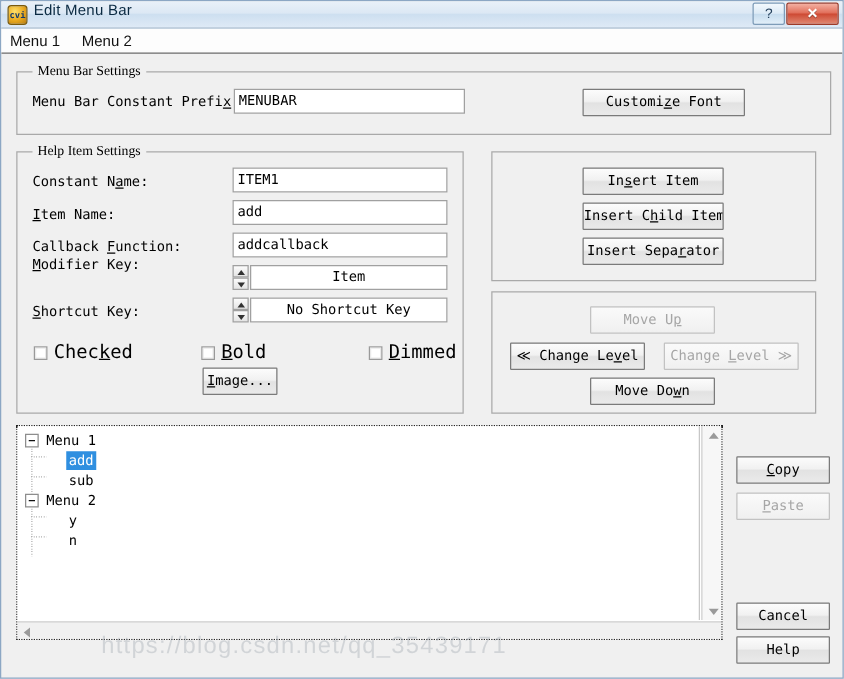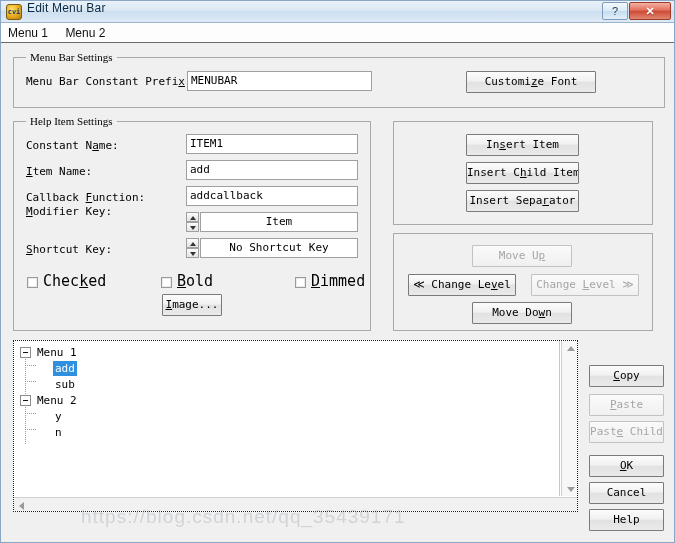--- a/index.html
+++ b/index.html
@@ -309,21 +309,19 @@
       <div class="sb-arrow sb-up"></div>
       <div class="sb-arrow sb-dn"></div>
     </div>
     <div class="hscroll">
       <div class="sb-arrow sb-lt"></div>
     </div>
   </div>
 
   <div class="btn" style="left:588px;top:364px;width:75px;"><u>C</u>opy</div>
   <div class="btn disabled" style="left:588px;top:393px;width:75px;"><u>P</u>aste</div>
-  <div class="btn disabled" style="left:588px;top:420px;width:75px;">Past<u>e</u> Child</div>
-
-  <div class="btn" style="left:588px;top:454px;width:75px;"><u>O</u>K</div>
+
   <div class="btn" style="left:588px;top:481px;width:75px;">Cancel</div>
   <div class="btn" style="left:588px;top:508px;width:75px;">Help</div>
 
   <div class="watermark">https://blog.csdn.net/qq_35439171</div>
 
 </div>
 
 </body></html>

